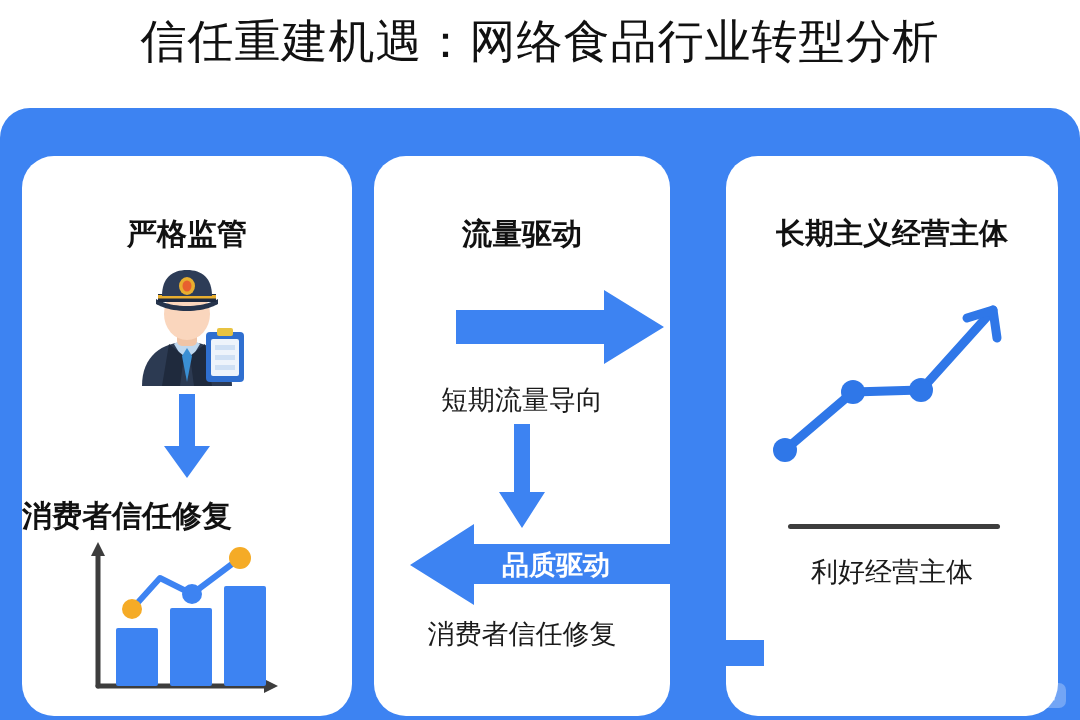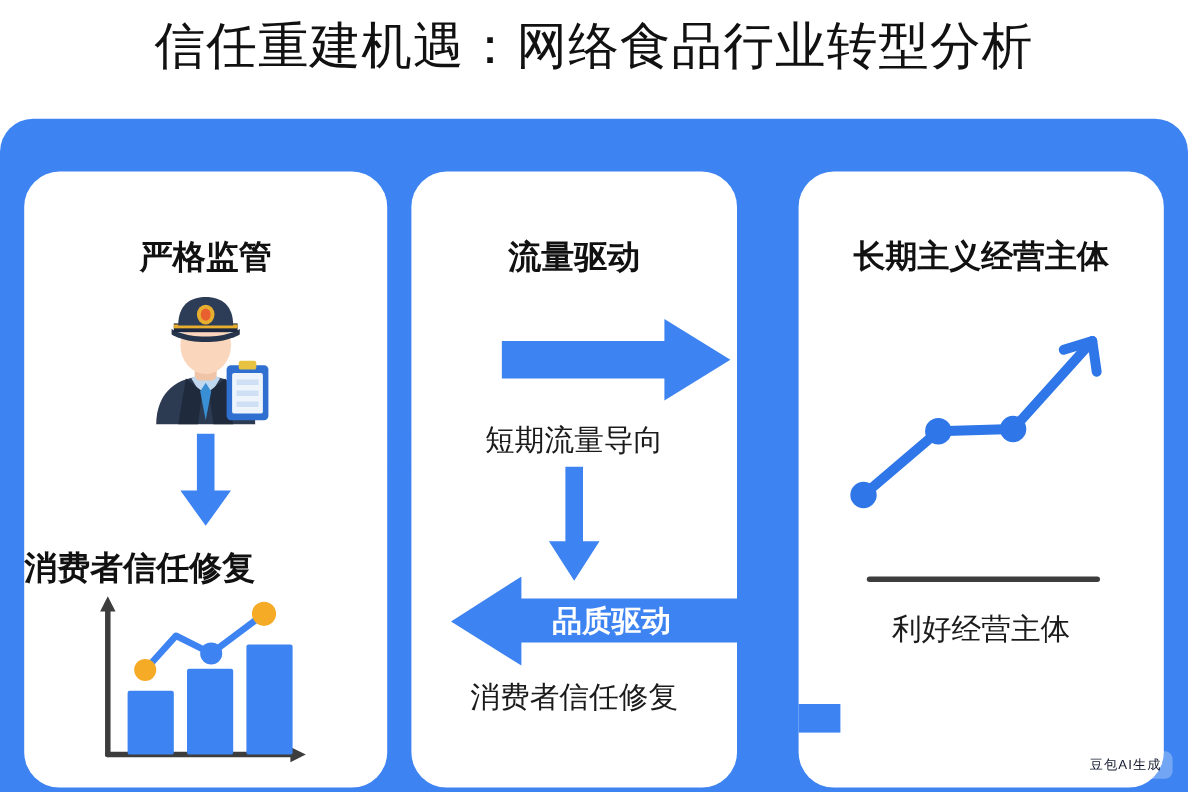--- a/index.html
+++ b/index.html
@@ -195,21 +195,21 @@
   
   .conn-c { left: 726px; top: 532px; width: 38px; height: 26px; }
 
   
   .watermark {
     position: absolute;
     right: 14px;
     bottom: 12px;
     font-size: 12px;
     font-weight: 400;
-    color: #0f172a;
+    color: #ffffff;
     background: rgba(255,255,255,0.28);
     border-radius: 7px;
     padding: 4px 10px;
     letter-spacing: 1px;
     white-space: nowrap;
   }
 </style>
 </head>
 <body>
 

